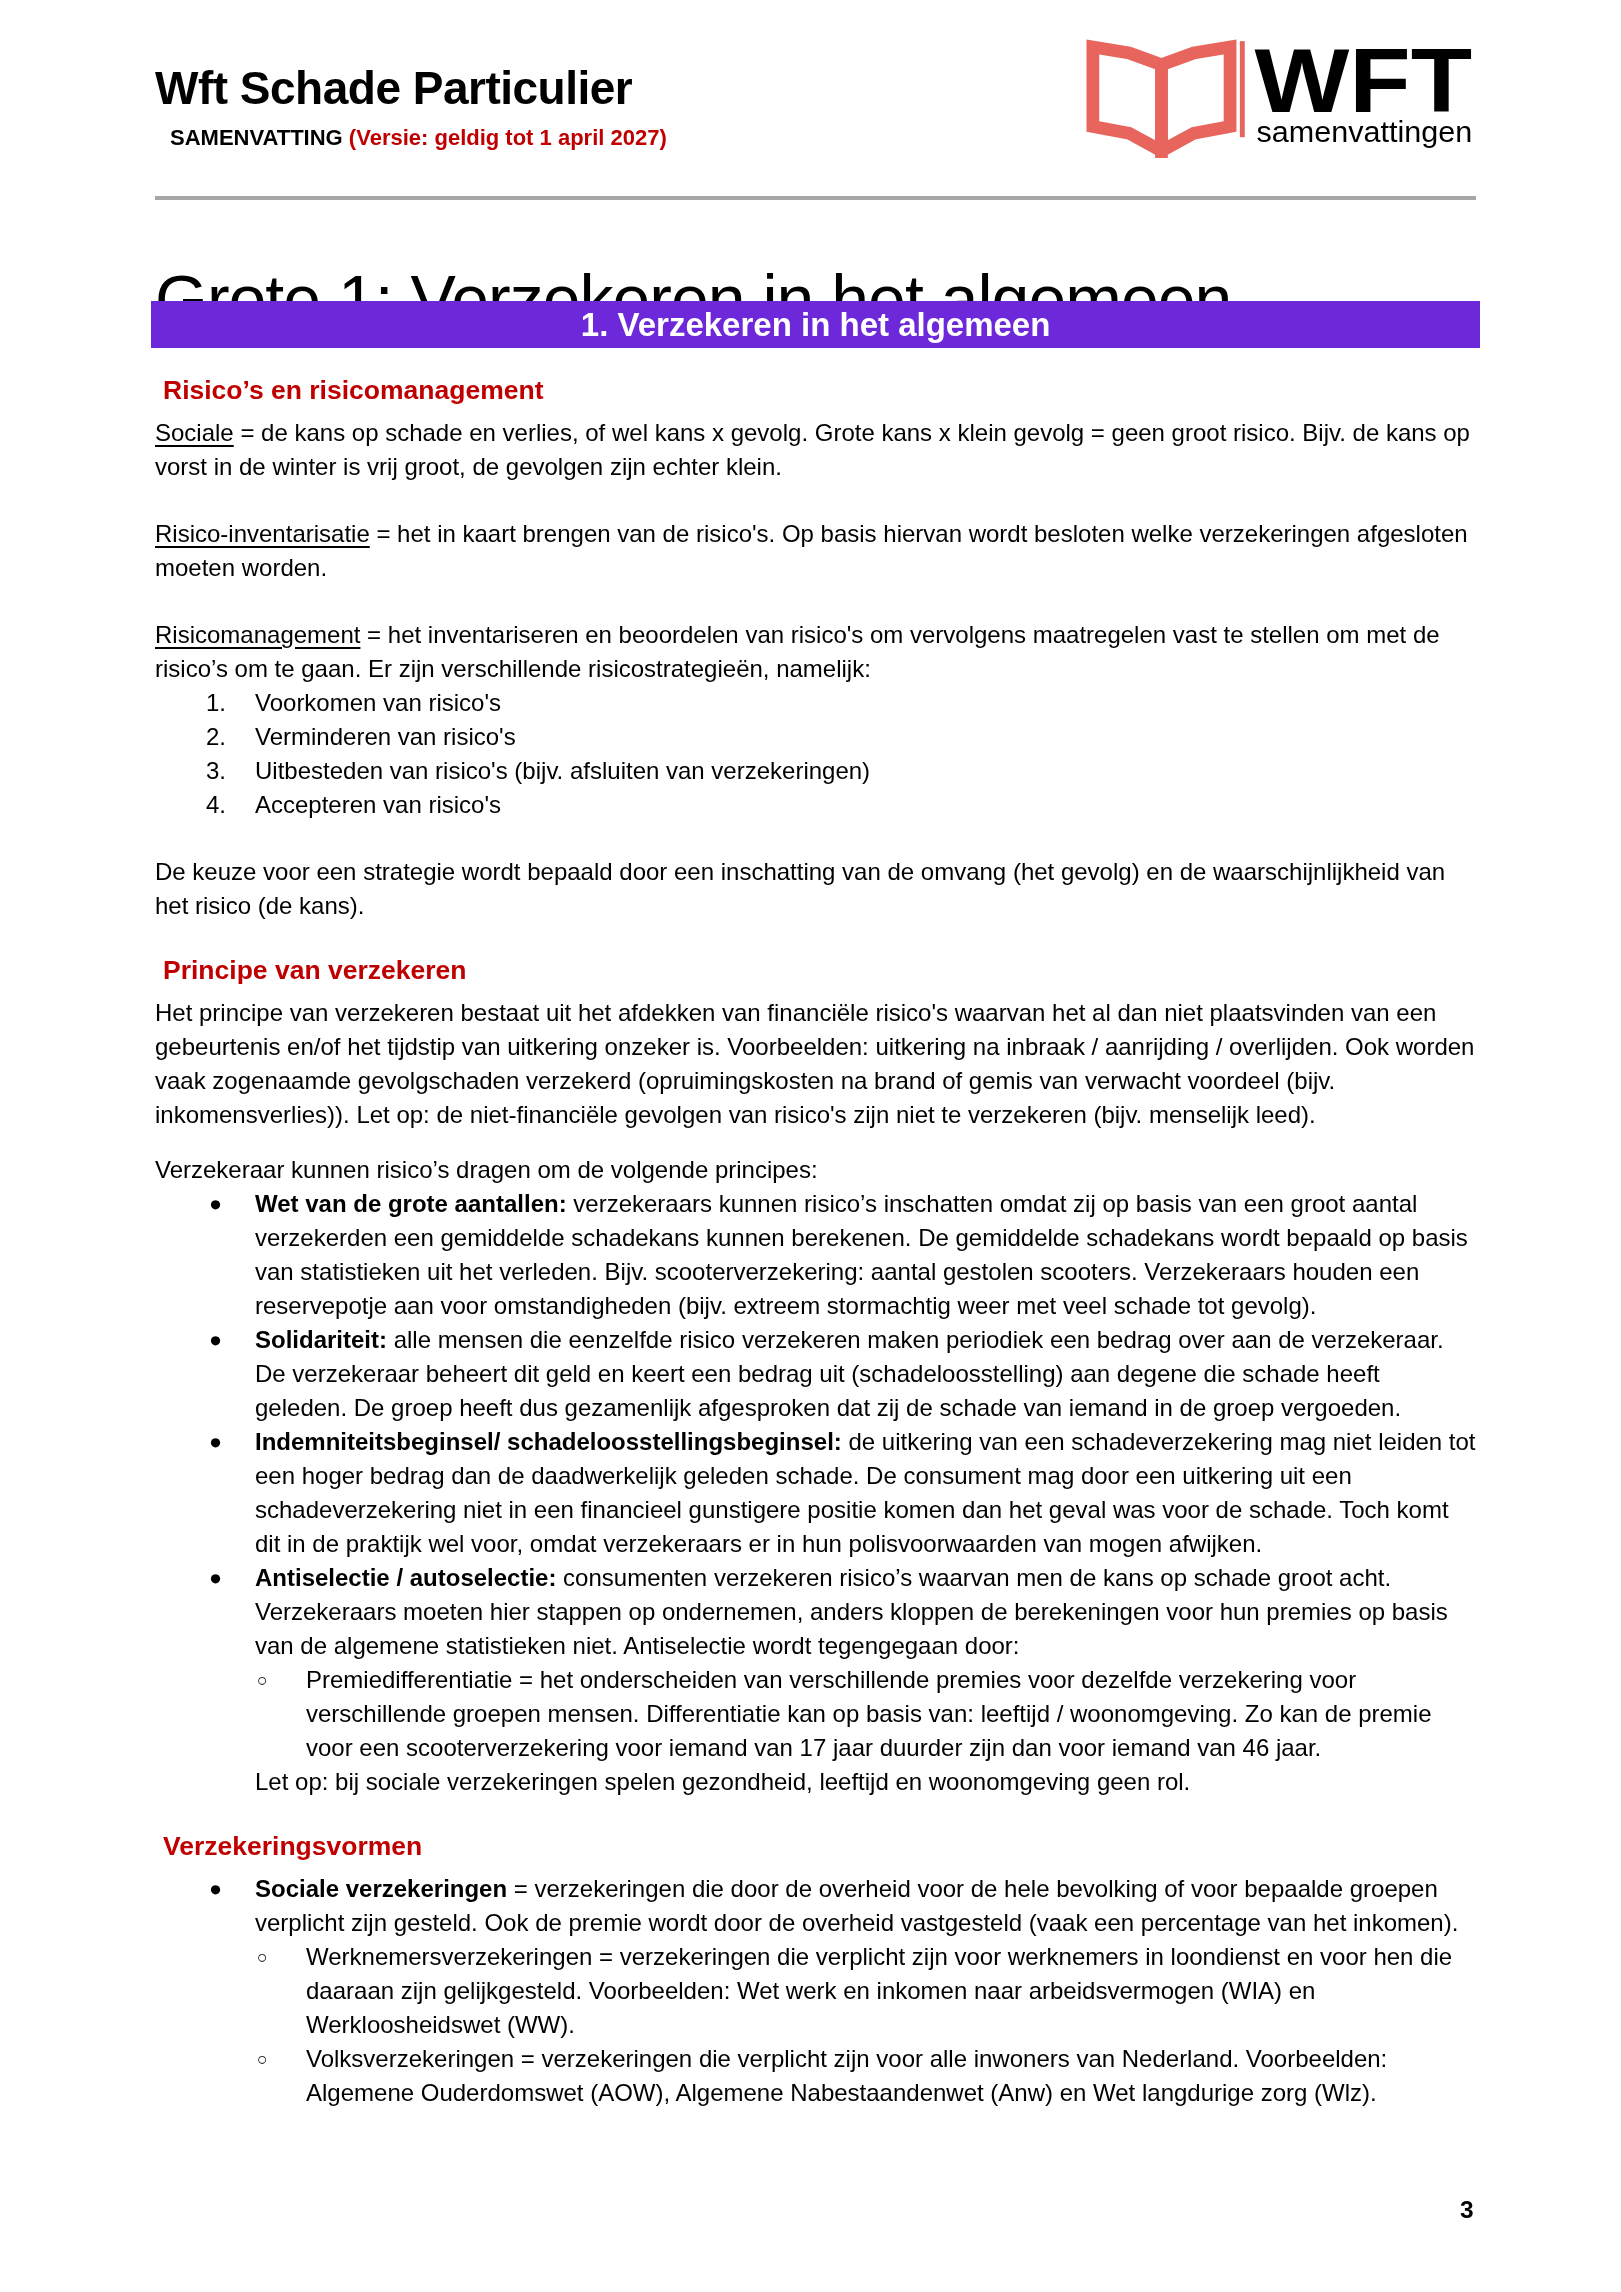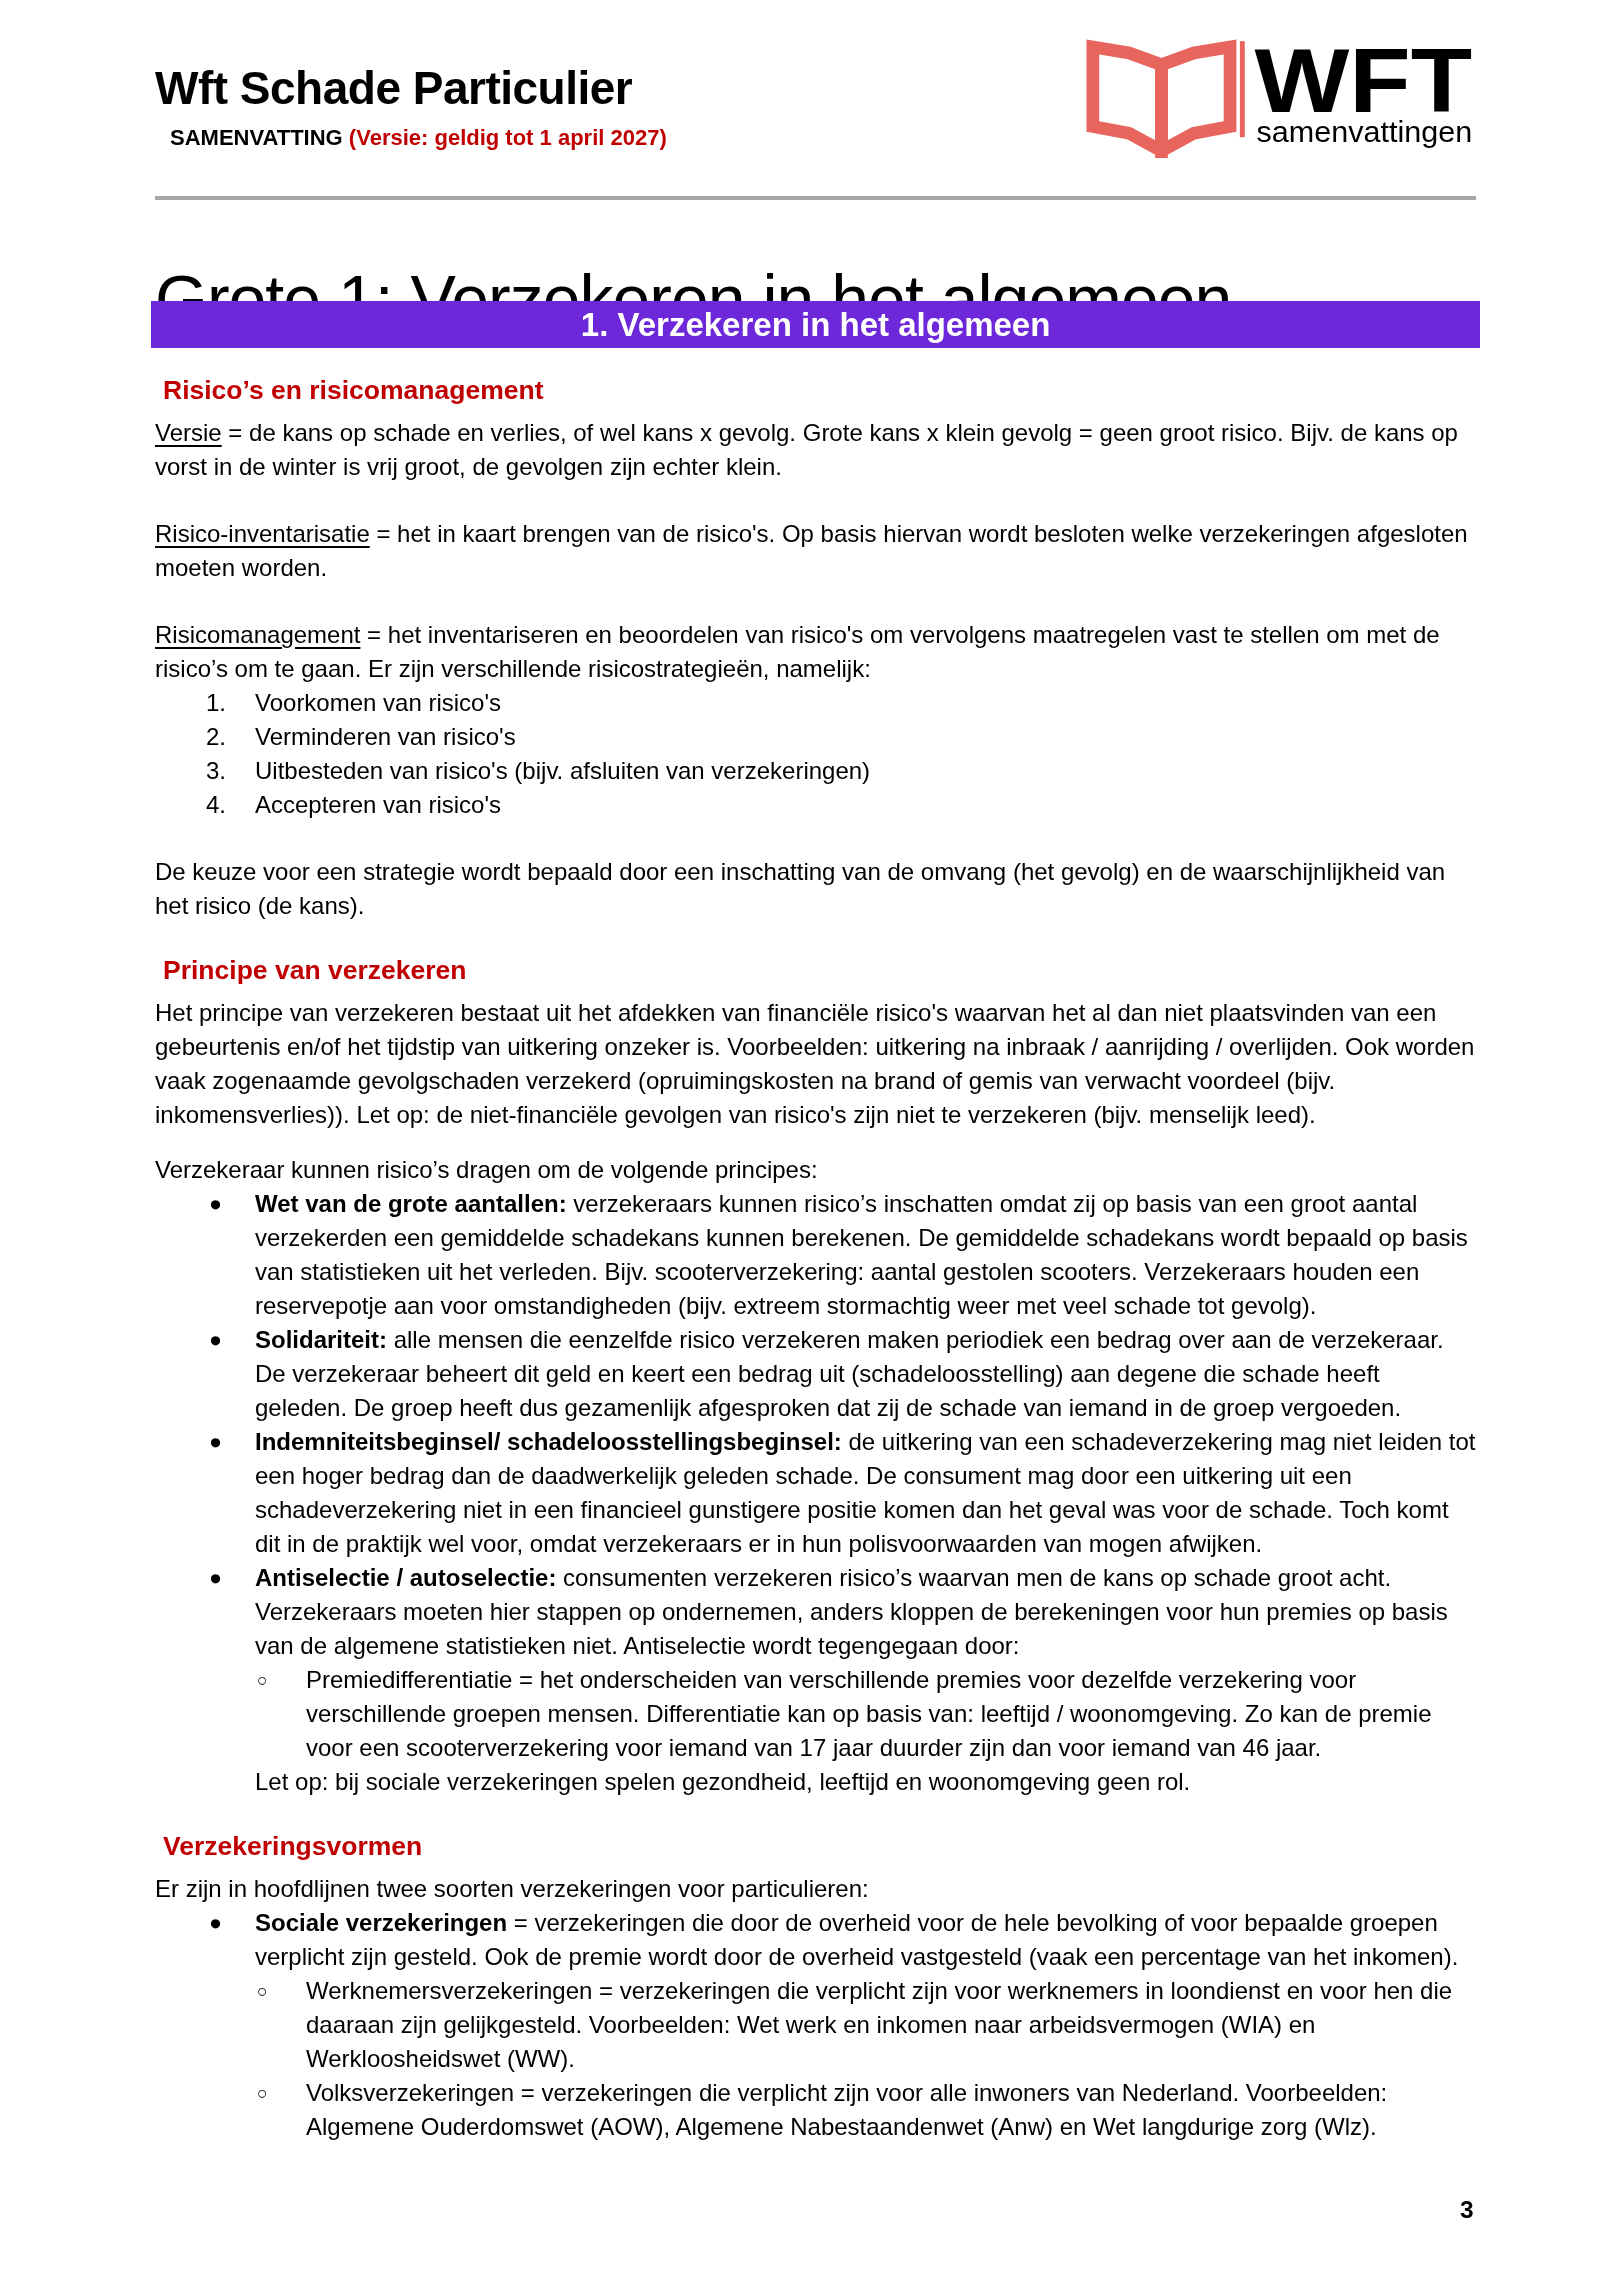--- a/index.html
+++ b/index.html
@@ -59,21 +59,21 @@
 
   <div class="hdr-rule"></div>
 
   <h1 class="part-title">Grote 1: Verzekeren in het algemeen</h1>
   <div class="chapter-band">1. Verzekeren in het algemeen</div>
 
   <div class="content">
 
     <section>
       <h2 class="h2">Risico’s en risicomanagement</h2>
-      <p><span class="u">Versie</span><span> = de kans op schade en verlies, of wel kans x gevolg. Grote kans x klein gevolg = geen groot risico. Bijv. de kans op vorst in de winter is vrij groot, de gevolgen zijn echter klein.</span></p>
+      <p><span class="u">Sociale</span><span> = de kans op schade en verlies, of wel kans x gevolg. Grote kans x klein gevolg = geen groot risico. Bijv. de kans op vorst in de winter is vrij groot, de gevolgen zijn echter klein.</span></p>
       <div class="gap"></div>
       <p><span class="u">Risico-inventarisatie</span><span> = het in kaart brengen van de risico's. Op basis hiervan wordt besloten welke verzekeringen afgesloten moeten worden.</span></p>
       <div class="gap"></div>
       <p><span class="u">Risicomanagement</span><span> = het inventariseren en beoordelen van risico's om vervolgens maatregelen vast te stellen om met de risico’s om te gaan. Er zijn verschillende risicostrategieën, namelijk:</span></p>
       <ol class="num">
         <li><span class="n">1.</span><span>Voorkomen van risico's</span></li>
         <li><span class="n">2.</span><span>Verminderen van risico's</span></li>
         <li><span class="n">3.</span><span>Uitbesteden van risico's (bijv. afsluiten van verzekeringen)</span></li>
         <li><span class="n">4.</span><span>Accepteren van risico's</span></li>
       </ol>
@@ -102,21 +102,20 @@
           </ul>
         </li>
       </ul>
       <p class="note">Let op: bij sociale verzekeringen spelen gezondheid, leeftijd en woonomgeving geen rol.</p>
     </section>
 
     <div class="gap-s"></div>
 
     <section>
       <h2 class="h2">Verzekeringsvormen</h2>
-      <p>Er zijn in hoofdlijnen twee soorten verzekeringen voor particulieren:</p>
       <ul class="blt">
         <li><span class="dot">●</span><b>Sociale verzekeringen</b><span> = verzekeringen die door de overheid voor de hele bevolking of voor bepaalde groepen verplicht zijn gesteld. Ook de premie wordt door de overheid vastgesteld (vaak een percentage van het inkomen).</span>
           <ul class="sub">
             <li><span class="circ">○</span><span>Werknemersverzekeringen = verzekeringen die verplicht zijn voor werknemers in loondienst en voor hen die daaraan zijn gelijkgesteld. Voorbeelden: Wet werk en inkomen naar arbeidsvermogen (WIA) en Werkloosheidswet (WW).</span></li>
             <li><span class="circ">○</span><span>Volksverzekeringen = verzekeringen die verplicht zijn voor alle inwoners van Nederland. Voorbeelden: Algemene Ouderdomswet (AOW), Algemene Nabestaandenwet (Anw) en Wet langdurige zorg (Wlz).</span></li>
           </ul>
         </li>
       </ul>
     </section>
   </div>

